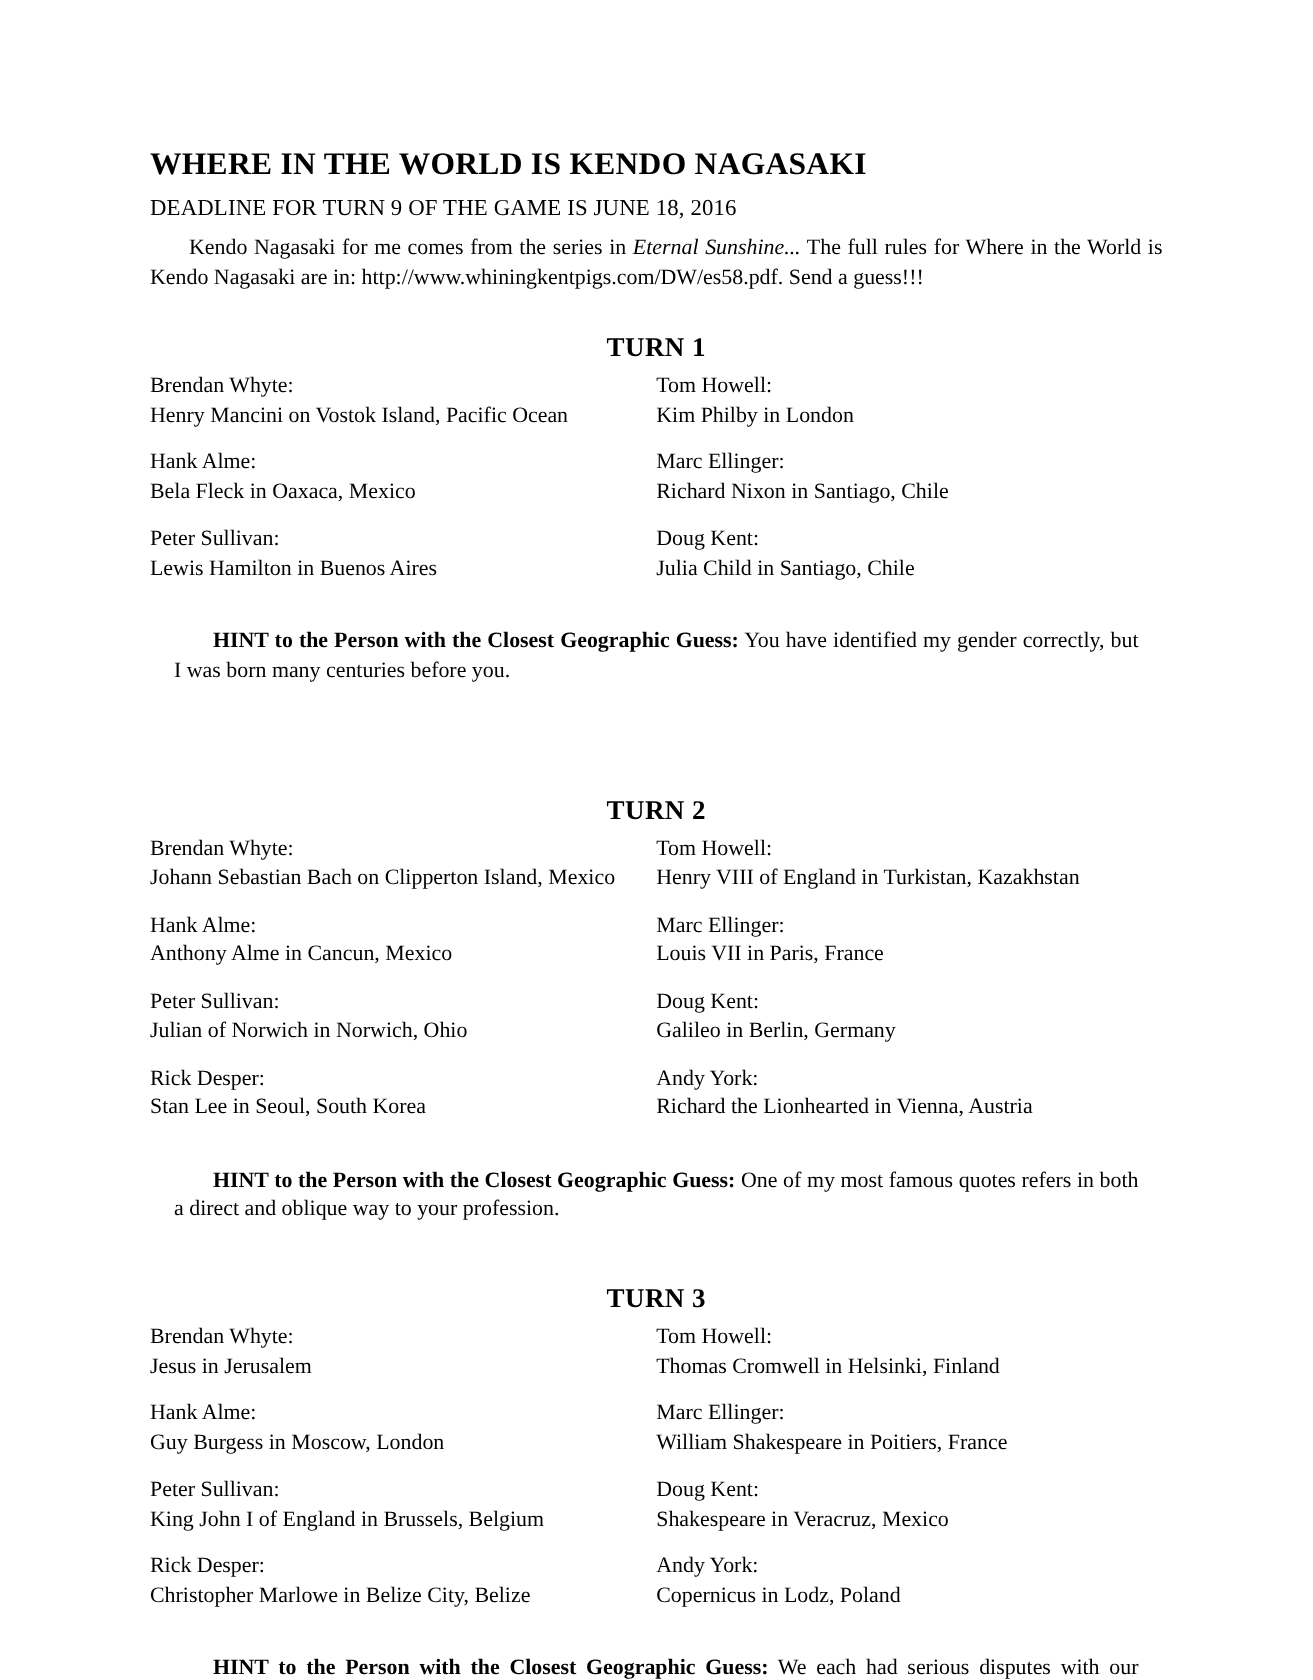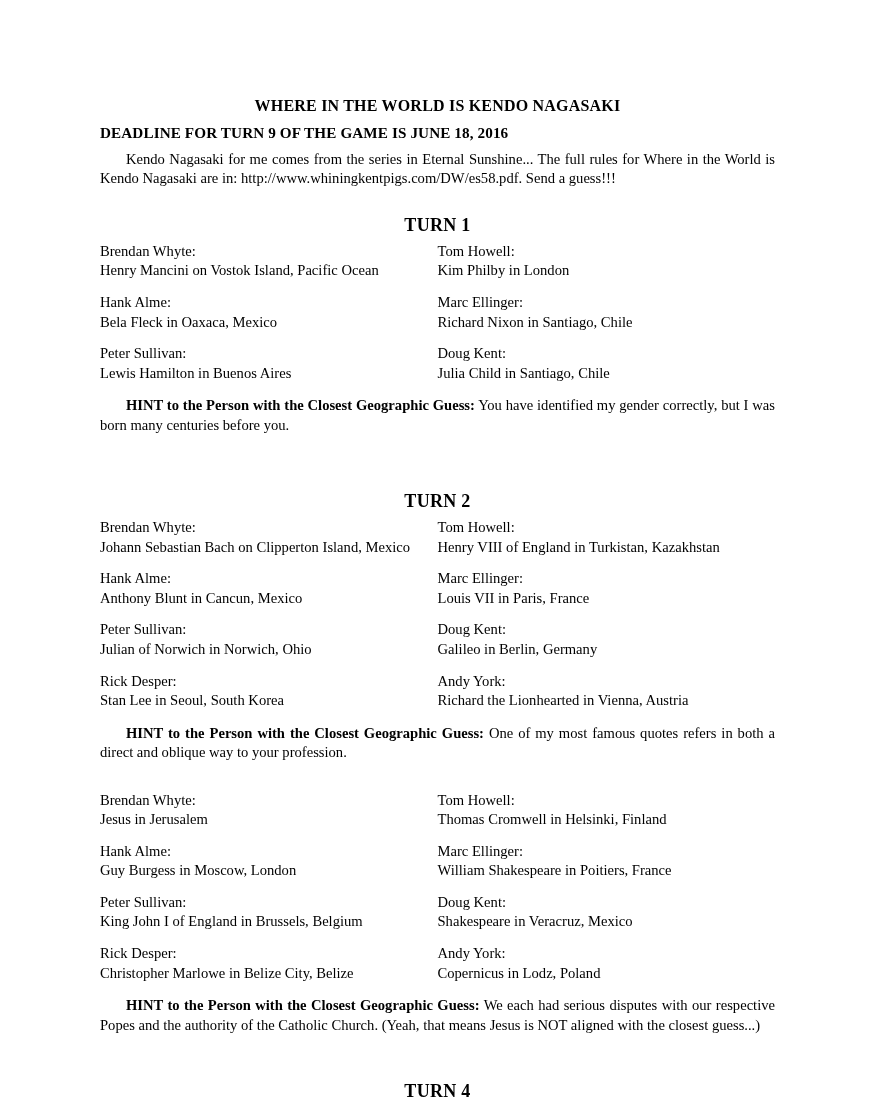--- a/index.html
+++ b/index.html
@@ -16,44 +16,44 @@
   }
   .page {
     position: relative;
     width: 875px;
     height: 1120px;
     box-sizing: border-box;
     padding: 96px 100px 0 100px;
     background: #ffffff;
   }
   .doc-title {
-    text-align: center;
     font-weight: bold;
-    font-size: 16px;
+    font-size: 21px;
     letter-spacing: 0.2px;
     margin: 0 0 7px 0;
     line-height: 1.25;
   }
   .deadline-line {
-    font-weight: bold;
+    font-weight: normal;
     font-size: 15.2px;
     text-align: left;
     margin: 0;
     line-height: 1.32;
     letter-spacing: 0.1px;
   }
   .intro {
     text-align: justify;
     font-size: 14.6px;
     line-height: 1.33;
     margin: 7px 0 0 0;
     text-indent: 26px;
     hyphens: auto;
   }
   .intro .ital {
+    font-style: italic;
   }
   .turn-heading {
     text-align: center;
     font-weight: bold;
     font-size: 18px;
     margin: 0;
     padding: 0;
     letter-spacing: 0.3px;
   }
   .turn-block {
@@ -85,21 +85,21 @@
   .player-guess {
     font-size: 14.6px;
     line-height: 1.34;
     white-space: nowrap;
   }
   .hint {
     text-align: justify;
     font-size: 14.6px;
     line-height: 1.34;
     text-indent: 26px;
-    margin: 0;
+    margin: 16px;
   }
   .hint .hint-label {
     font-weight: bold;
   }
   .gap-sm { height: 13px; }
   .gap-md { height: 26px; }
   .gap-lg { height: 46px; }
   .gap-xl { height: 56px; }
   .gap-turn { height: 22px; }
 </style>
@@ -180,21 +180,21 @@
             <div class="player-guess">Henry VIII of England in Turkistan, Kazakhstan</div>
           </td>
         </tr>
         <tr class="guess-row-spacer">
             <td></td>
             <td></td>
           </tr>
         <tr>
           <td class="col-left">
             <div class="player-name">Hank Alme:</div>
-            <div class="player-guess">Anthony Blunt in Cancun, Mexico</div>
+            <div class="player-guess">Anthony Alme in Cancun, Mexico</div>
           </td>
           <td>
             <div class="player-name">Marc Ellinger:</div>
             <div class="player-guess">Louis VII in Paris, France</div>
           </td>
         </tr>
         <tr class="guess-row-spacer">
             <td></td>
             <td></td>
           </tr>
@@ -224,20 +224,21 @@
         </tr>
       </tbody>
     </table>
     <div class="gap-sm"></div>
     <p class="hint"><span class="hint-label">HINT to the Person with the Closest Geographic Guess:</span><span> One of my most famous quotes refers in both a direct and oblique way to your profession.</span></p>
   </div>
 
   <div class="gap-turn"></div>
 
   <div class="turn-block">
+    <div class="turn-heading">TURN 3</div>
     <table class="guess-table">
       <tbody>
         <tr>
           <td class="col-left">
             <div class="player-name">Brendan Whyte:</div>
             <div class="player-guess">Jesus in Jerusalem</div>
           </td>
           <td>
             <div class="player-name">Tom Howell:</div>
             <div class="player-guess">Thomas Cromwell in Helsinki, Finland</div>

